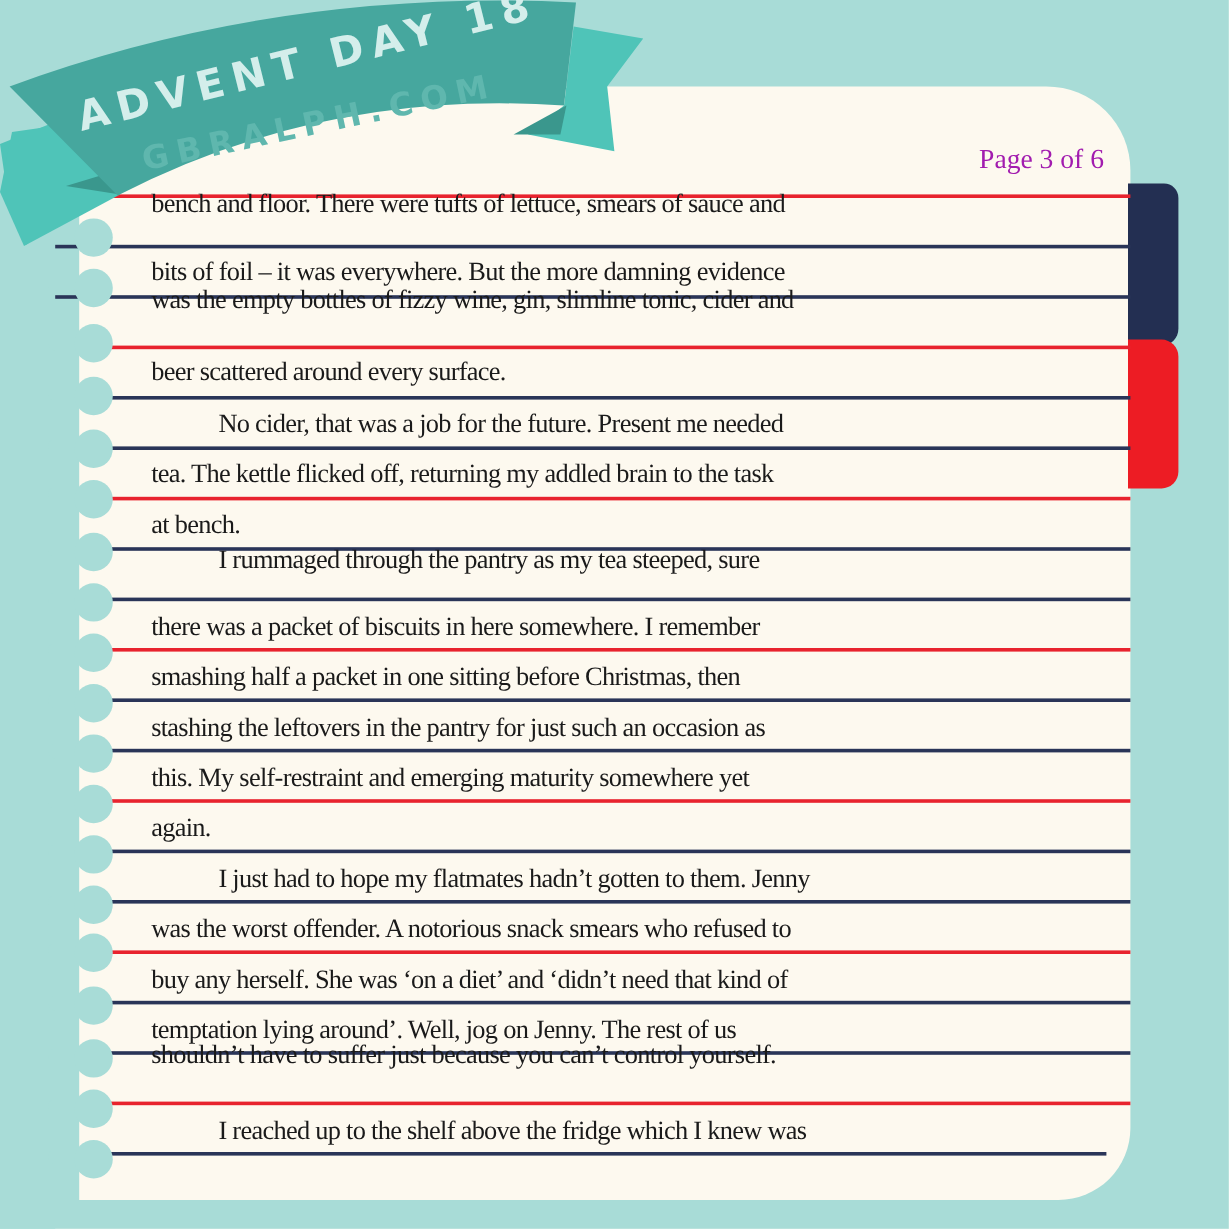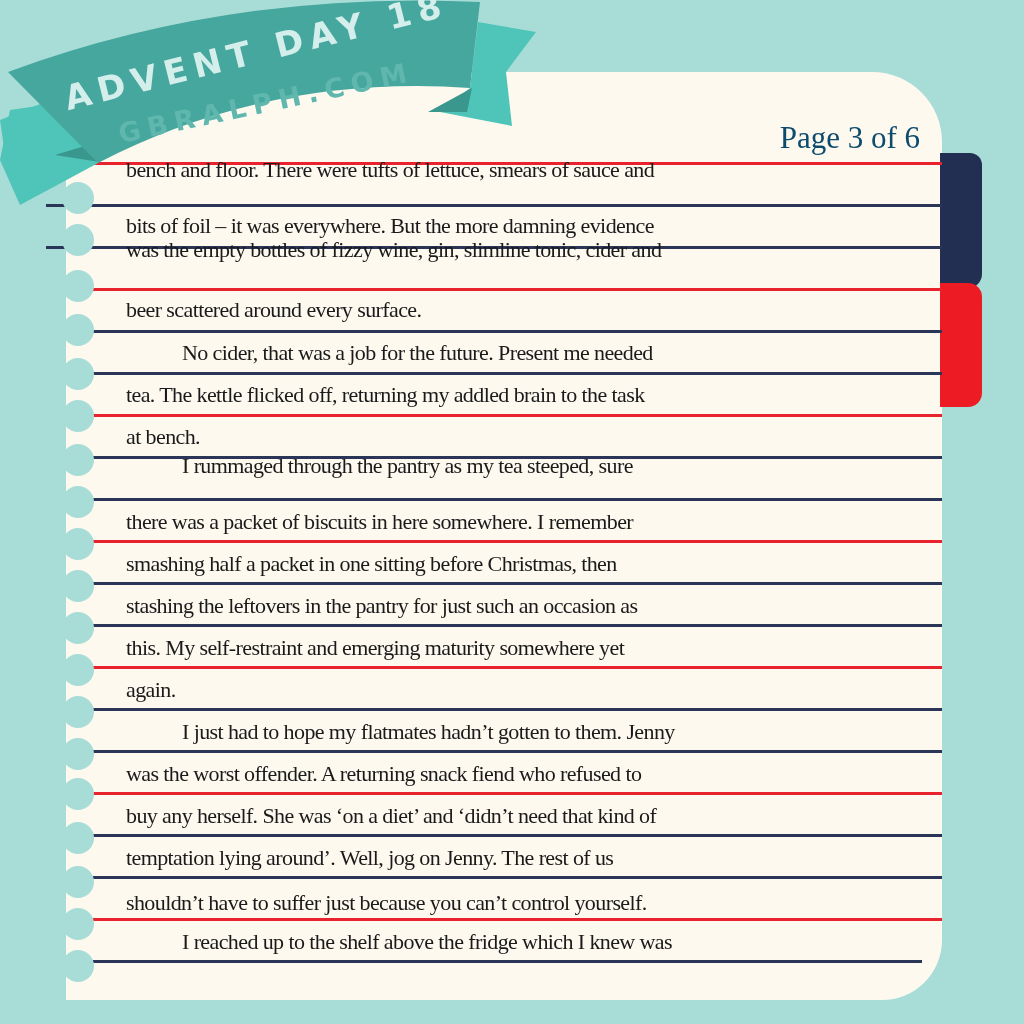--- a/index.html
+++ b/index.html
@@ -6,21 +6,21 @@
   body { width:1024px; height:1024px; position:relative; overflow:hidden; background:#a8dcd7; font-family:"DejaVu Serif", serif; }
   .page { position:absolute; left:66px; top:72px; width:876px; height:928px; background:#fdf9ef; border-top-right-radius:70px; border-bottom-right-radius:60px; }
   .tab { position:absolute; border-top-right-radius:14px; border-bottom-right-radius:14px; }
   .tab-navy { left:940px; top:153px; width:42px; height:135px; background:#232f52; border-top-right-radius:12px; }
   .tab-red { left:940px; top:283px; width:42px; height:124px; background:#ed1c24; }
   .rule { position:absolute; left:46px; width:896px; height:3px; }
   .rule.red { background:#e8232e; }
   .rule.navy { background:#2a3558; }
   .txt { position:absolute; left:126px; font-size:22px; color:#1a1a1a; white-space:nowrap; letter-spacing:-0.6px; font-family:"Liberation Serif", "DejaVu Serif", serif; transform-origin:left center; }
   .txt.indent { left:182px; }
-  .pageno { position:absolute; right:104px; top:120px; font-size:31px; color:#0c4a6e; font-family:"Liberation Serif", serif; }
+  .pageno { position:absolute; right:104px; top:120px; font-size:23px; color:#a21caf; font-family:"Liberation Serif", serif; }
   .hole { position:absolute; left:62px; width:32px; height:32px; border-radius:50%; background:#a8dcd7; }
   .stem { position:absolute; left:40px; width:40px; height:12px; background:#a8dcd7; border-radius:6px; }
   .leftband { position:absolute; left:0; top:0; width:46px; height:1024px; background:#a8dcd7; }
   .ribbon { position:absolute; left:0; top:0; width:560px; height:250px; }
   .ribbon-text { position:absolute; font-family:"DejaVu Sans", sans-serif; font-weight:bold; letter-spacing:7px; white-space:nowrap; }
   .t1 { left:66px; top:60px; font-size:34px; color:#d4eeeb; transform:rotate(-14deg); transform-origin:left bottom; left:70px; top:78px; }
   .t2 { font-size:27px; color:#5fb7ae; transform:rotate(-12deg); transform-origin:left bottom; left:122px; top:118px; }
 </style>
 </head>
 <body>
@@ -101,24 +101,24 @@
 <div class="txt indent" style="top:340px">No cider, that was a job for the future. Present me needed</div>
 <div class="txt" style="top:382px">tea. The kettle flicked off, returning my addled brain to the task</div>
 <div class="txt" style="top:424px">at bench.</div>
 <div class="txt indent" style="top:453px">I rummaged through the pantry as my tea steeped, sure</div>
 <div class="txt" style="top:509px">there was a packet of biscuits in here somewhere. I remember</div>
 <div class="txt" style="top:551px">smashing half a packet in one sitting before Christmas, then</div>
 <div class="txt" style="top:593px">stashing the leftovers in the pantry for just such an occasion as</div>
 <div class="txt" style="top:635px">this. My self-restraint and emerging maturity somewhere yet</div>
 <div class="txt" style="top:677px">again.</div>
 <div class="txt indent" style="top:719px">I just had to hope my flatmates hadn’t gotten to them. Jenny</div>
-<div class="txt" style="top:761px">was the worst offender. A returning snack fiend who refused to</div>
+<div class="txt" style="top:761px">was the worst offender. A notorious snack smears who refused to</div>
 <div class="txt" style="top:803px">buy any herself. She was ‘on a diet’ and ‘didn’t need that kind of</div>
 <div class="txt" style="top:845px">temptation lying around’. Well, jog on Jenny. The rest of us</div>
-<div class="txt" style="top:890px">shouldn’t have to suffer just because you can’t control yourself.</div>
+<div class="txt" style="top:866px">shouldn’t have to suffer just because you can’t control yourself.</div>
 <div class="txt indent" style="top:929px">I reached up to the shelf above the fridge which I knew was</div>
 
 <svg class="ribbon" viewBox="0 0 560 250">
 
   <polygon points="0,120 40,104 92,146 55,170 22,204 8,175" fill="#4fc4b8"></polygon>
   <polygon points="10,110 80,100 100,162 20,205 0,160" fill="#4fc4b8"></polygon>
 
   <polygon points="55,155 88,145 100,162" fill="#3a978d"></polygon>
 
   <polygon points="478,22 536,32 506,72 512,126 440,112 470,88" fill="#4fc4b8"></polygon>

